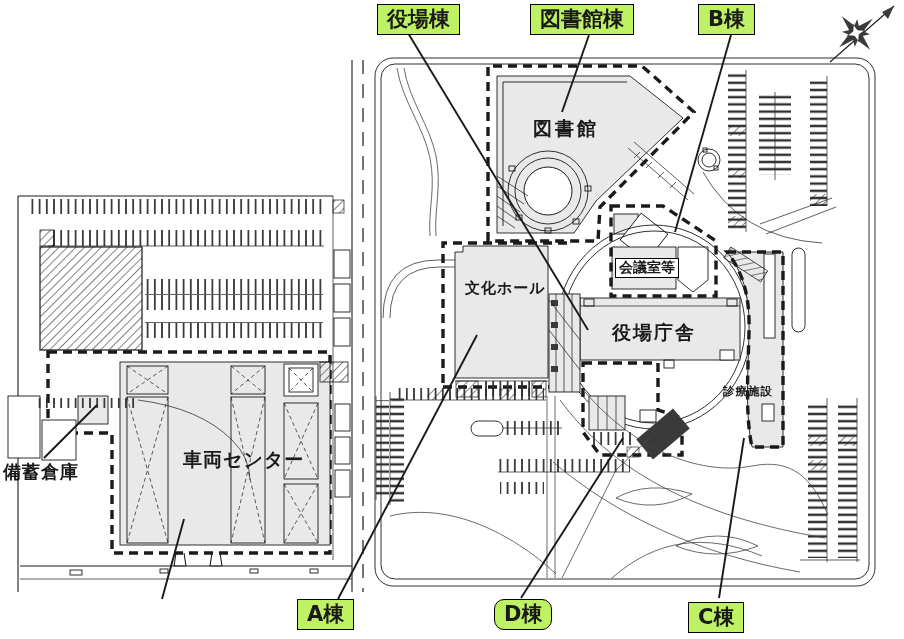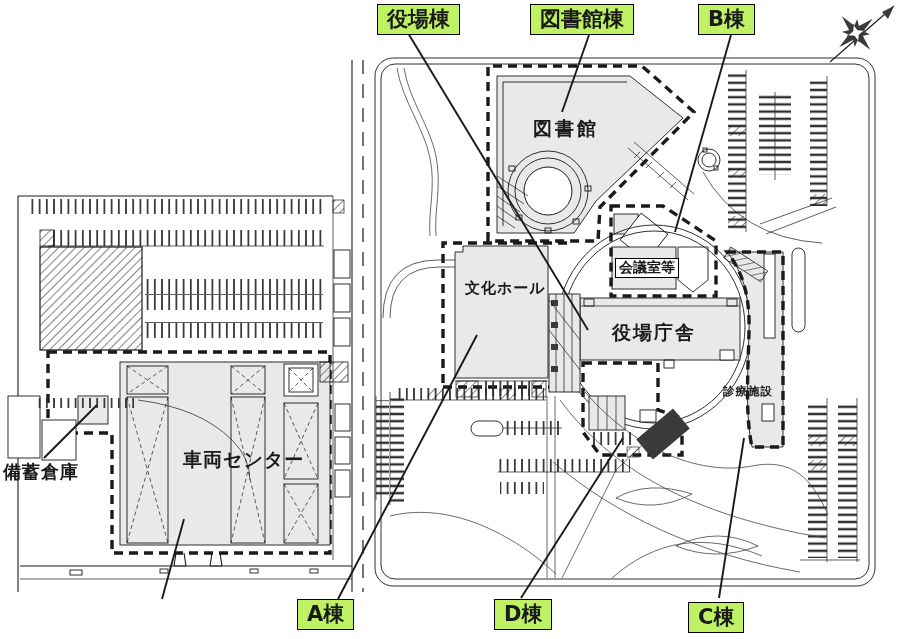--- a/index.html
+++ b/index.html
@@ -279,21 +279,21 @@
     <path class="leader" d="M521,598 L623,438"></path>
     <path class="leader" d="M719,598 L744,438"></path>
     <path class="leader" d="M44,458 L97,405"></path>
   </g>
 </svg>
 
 <div class="callout" style="left:377px;top:4px;">役場棟</div>
 <div class="callout" style="left:530px;top:4px;">図書館棟</div>
 <div class="callout" style="left:698px;top:4px;">B棟</div>
 <div class="callout" style="left:297px;top:599px;">A棟</div>
-<div class="callout" style="left:494px;top:599px;">D棟</div>
+<div class="callout" style="left:494px;top:599px;border-radius:10px;">D棟</div>
 <div class="callout" style="left:688px;top:602px;">C棟</div>
 
 <div class="plan-label" style="left:533px;top:116px;font-size:19px;letter-spacing:3px;">図書館</div>
 <div class="plan-label" style="left:465px;top:279px;font-size:15px;letter-spacing:1px;">文化ホール</div>
 <div class="plan-label boxed" style="left:615px;top:258px;font-size:14px;">会議室等</div>
 <div class="plan-label" style="left:612px;top:320px;font-size:19px;letter-spacing:2px;">役場庁舎</div>
 <div class="plan-label" style="left:723px;top:384px;font-size:11.5px;letter-spacing:1px;">診療施設</div>
 <div class="plan-label" style="left:183px;top:447px;font-size:19px;letter-spacing:1px;">車両センター</div>
 <div class="plan-label" style="left:3px;top:460px;font-size:18px;letter-spacing:1px;">備蓄倉庫</div>
 

